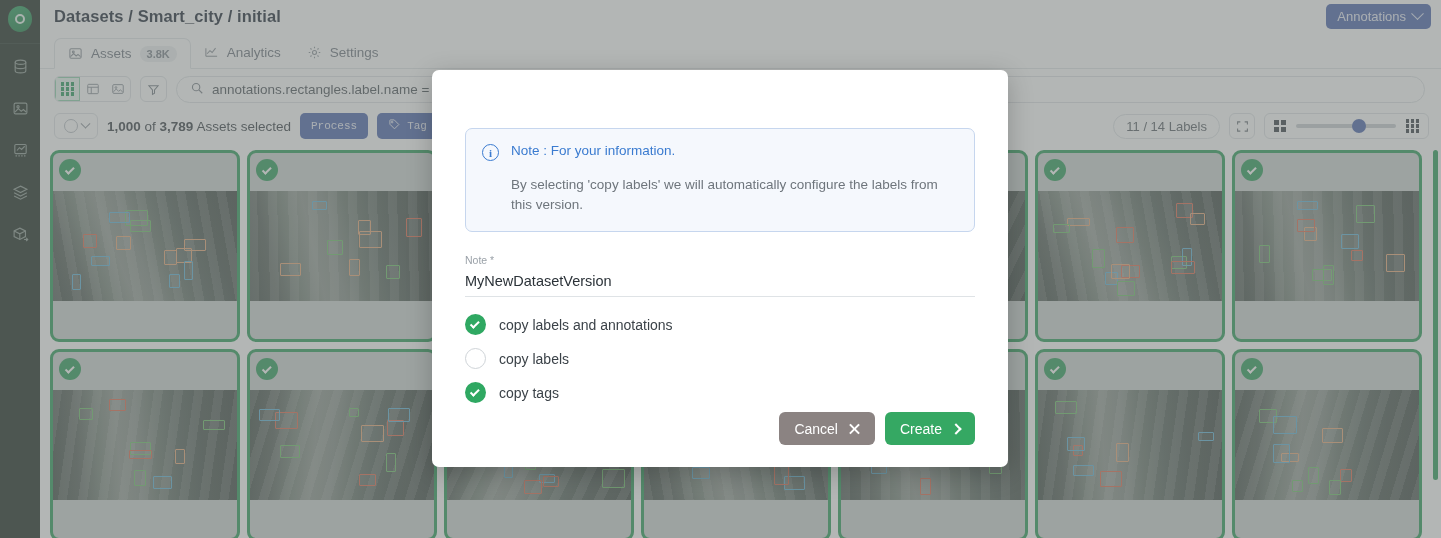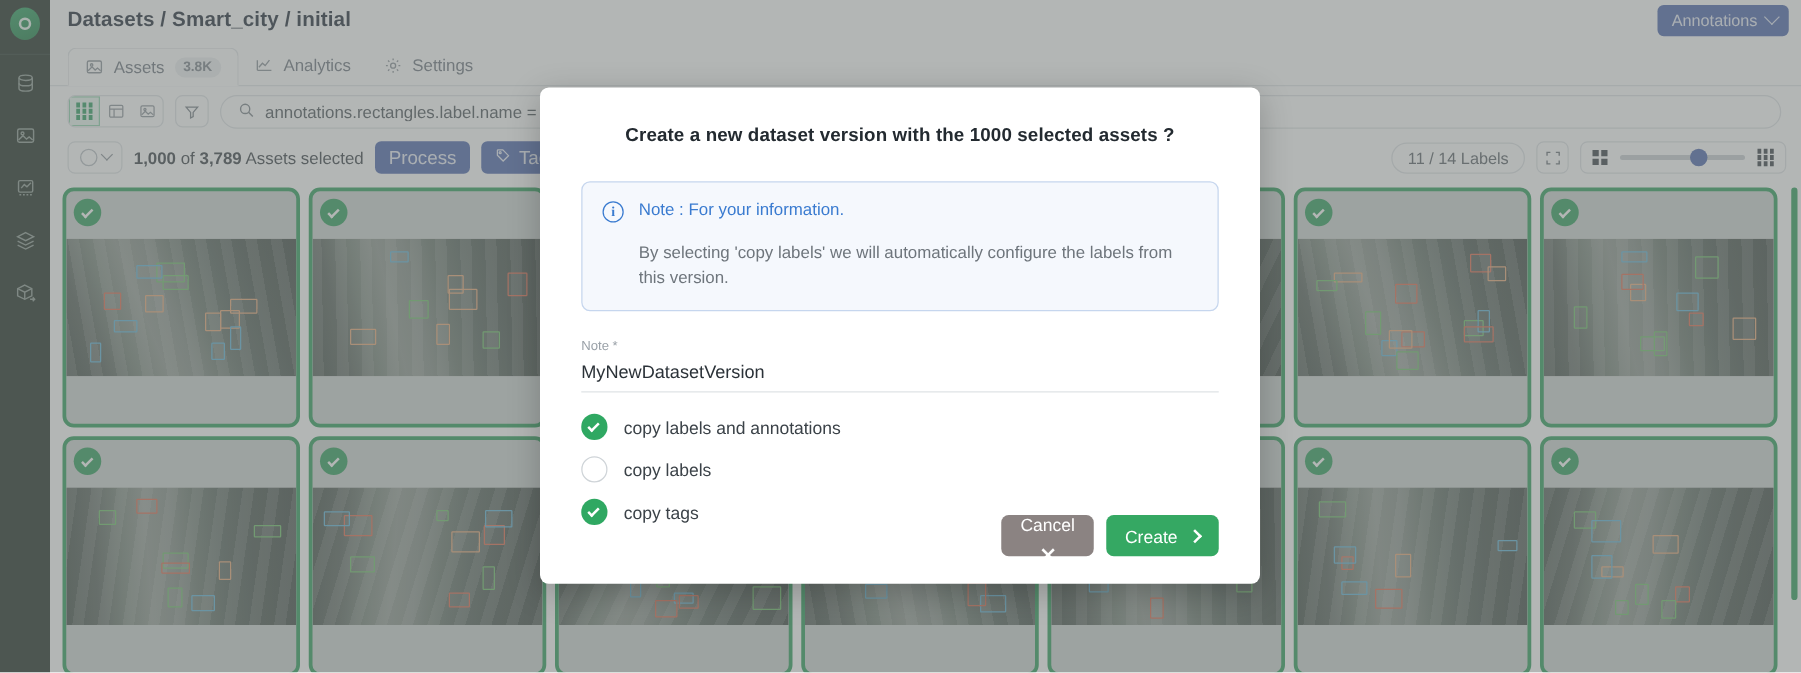--- a/index.html
+++ b/index.html
@@ -101,22 +101,22 @@
   .selbox {
     display:flex; align-items:center; gap:4px; height:26px; width:44px;
     border:1px solid #dfe3e6; border-radius:6px; justify-content:center; cursor:pointer;
   }
   .selbox .circ { width:14px; height:14px; border-radius:50%; border:1.4px solid #b8bec4; }
   .selbox .cdn { width:7px; height:7px; border-right:1.4px solid #8b9299; border-bottom:1.4px solid #8b9299; transform:rotate(45deg) translate(-2px,-2px); }
   .selinfo { font-size:13.5px; color:#3b4248; }
   .selinfo b { font-weight:700;text-align:center; }
   .pill {
     background:#4c66ad; color:#e9edf8; border:none; border-radius:5px; height:26px;
-    padding:0 11px; font-size:15px; display:flex; align-items:center; gap:6px; cursor:pointer;
-    font-family:Liberation Sans, sans-serif;
+    padding:0 11px; font-size:11px; display:flex; align-items:center; gap:6px; cursor:pointer;
+    font-family:Liberation Mono, monospace;
   }
   .tr2-right { margin-left:auto; display:flex; align-items:center; gap:9px; padding-right:12px; }
   .labels-pill {
     border:1px solid #dfe3e6; border-radius:13px; height:25px; padding:0 12px;
     display:flex; align-items:center; font-size:13px; color:#5b6268; cursor:pointer;
   }
   .sq-btn { width:26px; height:26px; border:1px solid #dfe3e6; border-radius:6px; display:flex; align-items:center; justify-content:center; color:#6b7279; cursor:pointer; }
   .zoomgroup {
     display:flex; align-items:center; gap:10px; height:26px; border:1px solid #dfe3e6;
     border-radius:6px; padding:0 9px;
@@ -184,21 +184,21 @@
   .opt .mark { width:21px; height:21px; border-radius:50%; flex:none; }
   .opt .mark.off { border:1.5px solid #cfd4d8; background:#fff; }
   .opt .mark.on { background:#2fa862; display:flex; align-items:center; justify-content:center; }
   .opt .mark.on .ck { width:9px; height:5px; border-left:2px solid #fff; border-bottom:2px solid #fff; transform:rotate(-45deg) translateY(-1px); }
   .opt span.lbl { font-size:14px; color:#3b4248; }
   .actions { position:absolute; right:33px; bottom:22px; display:flex; gap:10px; }
   .btn {
     height:33px; border:none; border-radius:6px; padding:0 15px; color:#fff;
     font-size:14px; display:flex; align-items:center; gap:10px; cursor:pointer; font-family:inherit;
   }
-  .btn.cancel { background:#8b8382;flex-direction:column; }
+  .btn.cancel { background:#8b8382; }
   .btn.create { background:#35a863; }
   .xglyph { position:relative; width:12px; height:12px; }
   .xglyph::before, .xglyph::after { content:""; position:absolute; left:0; top:5px; width:13px; height:2px; background:#fff; }
   .xglyph::before { transform:rotate(45deg); }
   .xglyph::after { transform:rotate(-45deg); }
   .cglyph { width:8px; height:8px; border-right:2.2px solid #fff; border-top:2.2px solid #fff; transform:rotate(45deg); }
 </style>
 </head>
 <body>
 
@@ -659,21 +659,20 @@
             <div class="box" style="border-color: rgb(95, 180, 216); background: rgba(255, 255, 255, 0.06); left: 20.6951%; top: 23.9817%; width: 12.9229%; height: 15.8807%;"></div>
           </div>
         </div>
       </div>
   </div>
   <div class="vscroll"></div>
 
   <div class="dim"></div>
 
   <div class="modal">
-    <h2>Create a new dataset version with the 1000 selected assets ?</h2>
 
     <div class="note">
       <span class="ibadge">i</span>
       <div>
         <div class="ntitle">Note : For your information.</div>
         <div class="nbody">By selecting 'copy labels' we will automatically configure the labels from this version.</div>
       </div>
     </div>
 
     <div class="field">

